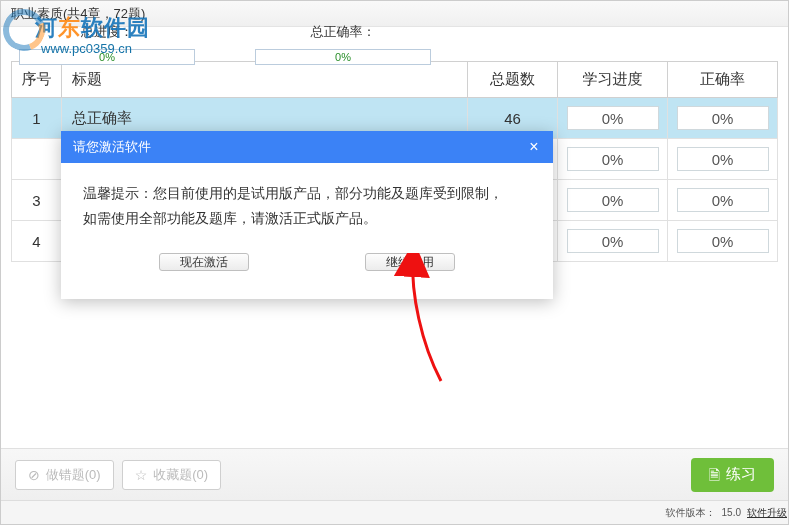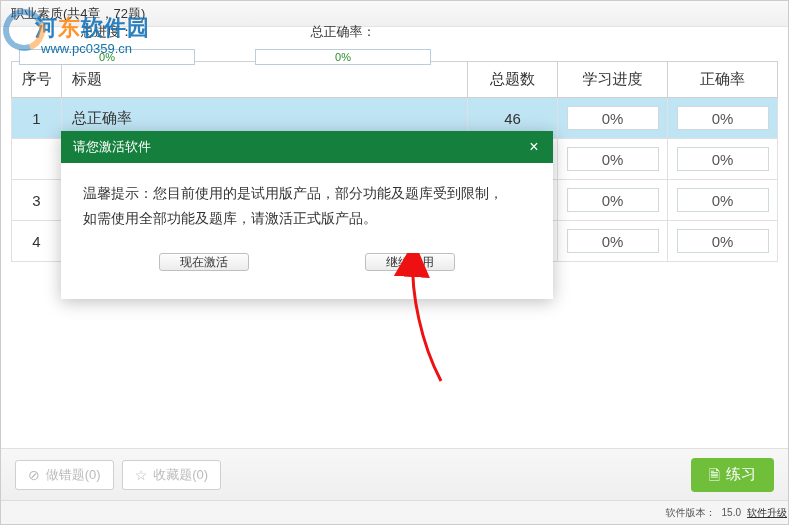--- a/index.html
+++ b/index.html
@@ -76,21 +76,21 @@
     padding: 0 1px; font-size: 10px; color: #555; gap: 6px;
   }
   .status-bar a { color: #333; text-decoration: underline; cursor: pointer; }
 
   
   .modal {
     position: absolute; left: 60px; top: 130px; width: 492px;
     background: #fff; box-shadow: 0 3px 16px rgba(0,0,0,0.25);
   }
   .modal-head {
-    height: 32px; background: #15803d; color: #fff; font-size: 13px;
+    height: 32px; background: #3b82f6; color: #fff; font-size: 13px;
     display: flex; align-items: center; justify-content: space-between;
     padding: 0 8px 0 12px;
   }
   .modal-close {
     width: 22px; height: 22px; display: inline-flex;
     align-items: center; justify-content: center; color: #fff;
     font-size: 16px; cursor: pointer; font-family: Arial, sans-serif;
   }
   .modal-body {
     padding: 18px 22px 2px 22px; font-size: 14px; color: #333; line-height: 1.8;

